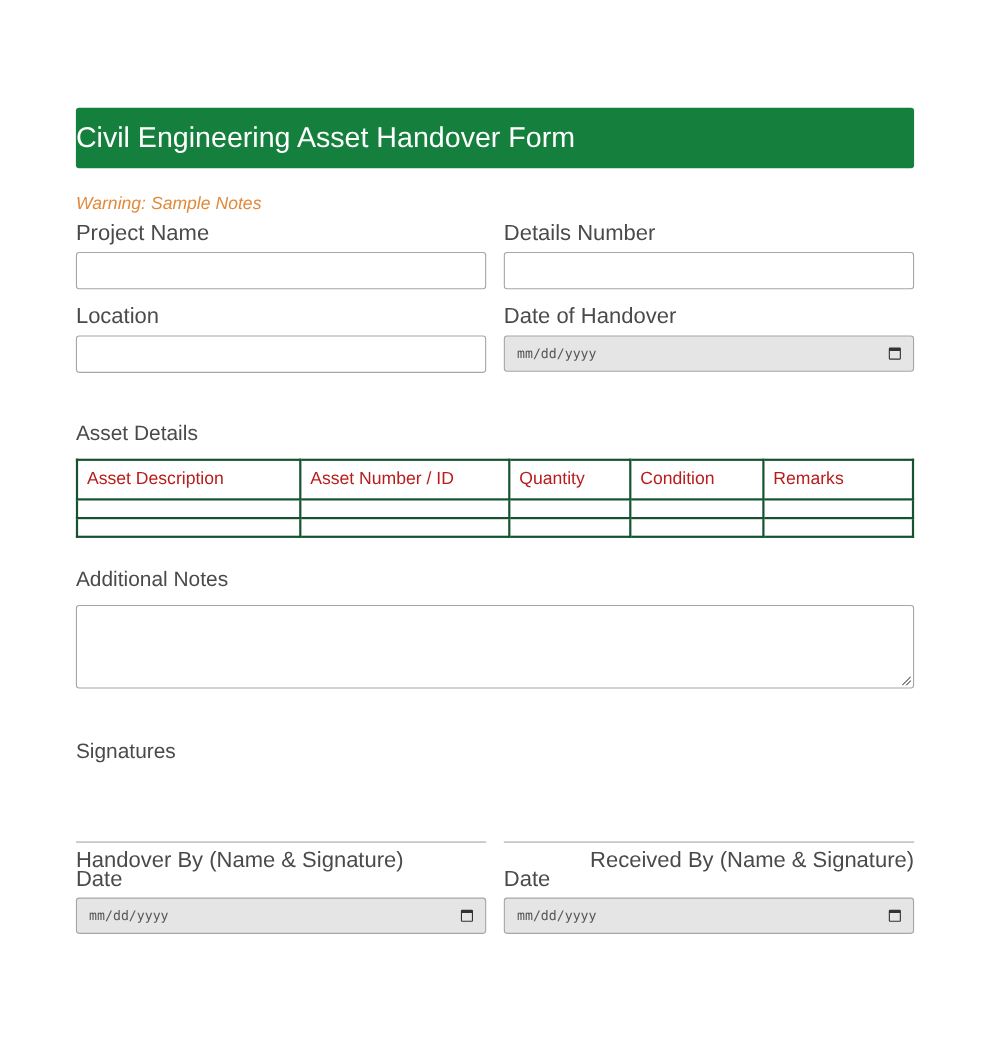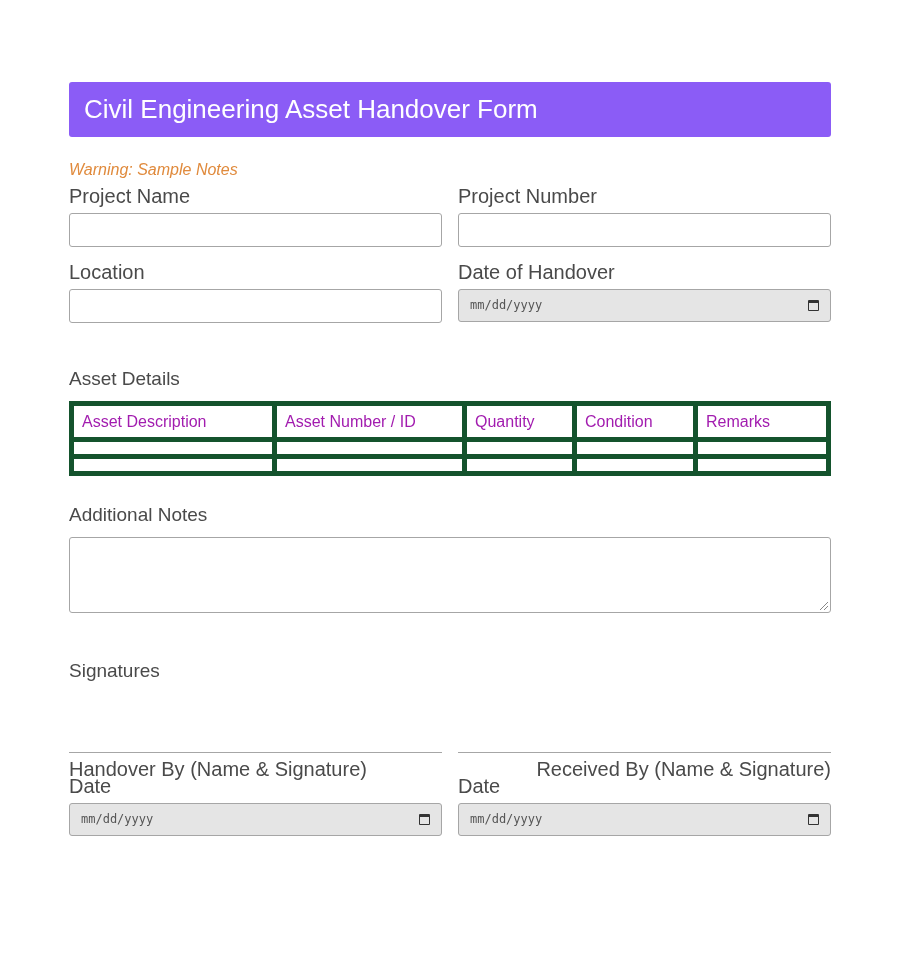--- a/index.html
+++ b/index.html
@@ -1,50 +1,50 @@
 <!DOCTYPE html>
 <html><head>
 <meta charset="utf-8">
 <style>
   * { box-sizing: border-box; }
   html, body { margin: 0; padding: 0; background: #ffffff; }
   body { width: 900px; height: 959px; font-family: "Liberation Sans", sans-serif; color: #4a4a4a; position: relative; }
   .wrap { position: absolute; left: 69px; top: 82px; width: 762px; }
-  .header { height: 55px; background: #8b5cf6; border-radius: 3px; color: #ffffff; font-size: 26px; padding-left: 15px; line-height: 54px; }
+  .header { height: 55px; background: #15803d; border-radius: 3px; color: #ffffff; font-size: 26px; line-height: 54px; margin-top: 16px; }
   .warning { margin-top: 24px; font-size: 16px; font-style: italic; color: #e08a3c; line-height: 17px; }
   h2 { font-size: 19px; font-weight: normal; color: #4a4a4a; margin: 0; line-height: 22px; }
   .row { display: flex; gap: 16px; }
   .col { flex: 1; }
   .label { font-size: 20px; color: #4a4a4a; line-height: 18px; }
   .input { height: 34px; border: 1px solid #a6a6a6; border-radius: 3px; background: #fff; width: 100%; }
   .date { height: 33px; border: 1px solid #a6a6a6; border-radius: 3px; background: #e5e5e5; width: 100%; position: relative; font-family: "DejaVu Sans Mono", monospace; font-size: 12px; color: #555; line-height: 31px; padding-left: 11px; }
   .cal { position: absolute; right: 11px; top: 10px; width: 11px; height: 11px; border: 1.5px solid #333; border-top-width: 3px; border-radius: 1px; }
   table { border-collapse: collapse; width: 762px; }
-  th, td { border: 5px solid #14532d; text-align: left; font-weight: normal; font-size: 16px; color: #a21caf; }
+  th, td { border: 2px solid #14532d; text-align: left; font-weight: normal; font-size: 16px; color: #b91c1c; }
   th { height: 36px; padding: 0 8px; }
   td { height: 17px; padding: 0; }
   .notes { height: 76px; border: 1px solid #a6a6a6; border-radius: 3px; position: relative; }
   .grip { position: absolute; right: 2px; bottom: 2px; width: 8px; height: 8px; background: linear-gradient(135deg, transparent 45%, #888 45%, #888 55%, transparent 55%, transparent 70%, #888 70%, #888 80%, transparent 80%); }
   .sigline { border-top: 1px solid #a6a6a6; height: 1px; }
 </style>
 </head>
 <body>
 
 <div class="wrap">
   <div class="header">Civil Engineering Asset Handover Form</div>
 
   <div class="warning">Warning: Sample Notes</div>
 
   <div class="row" style="margin-top:9px;">
     <div class="col">
       <div class="label">Project Name</div>
       <div class="input" style="margin-top:8px;"></div>
     </div>
     <div class="col">
-      <div class="label">Project Number</div>
+      <div class="label">Details Number</div>
       <div class="input" style="margin-top:8px;"></div>
     </div>
   </div>
 
   <div class="row" style="margin-top:16px;">
     <div class="col">
       <div class="label">Location</div>
       <div class="input" style="margin-top:8px;"></div>
     </div>
     <div class="col">

